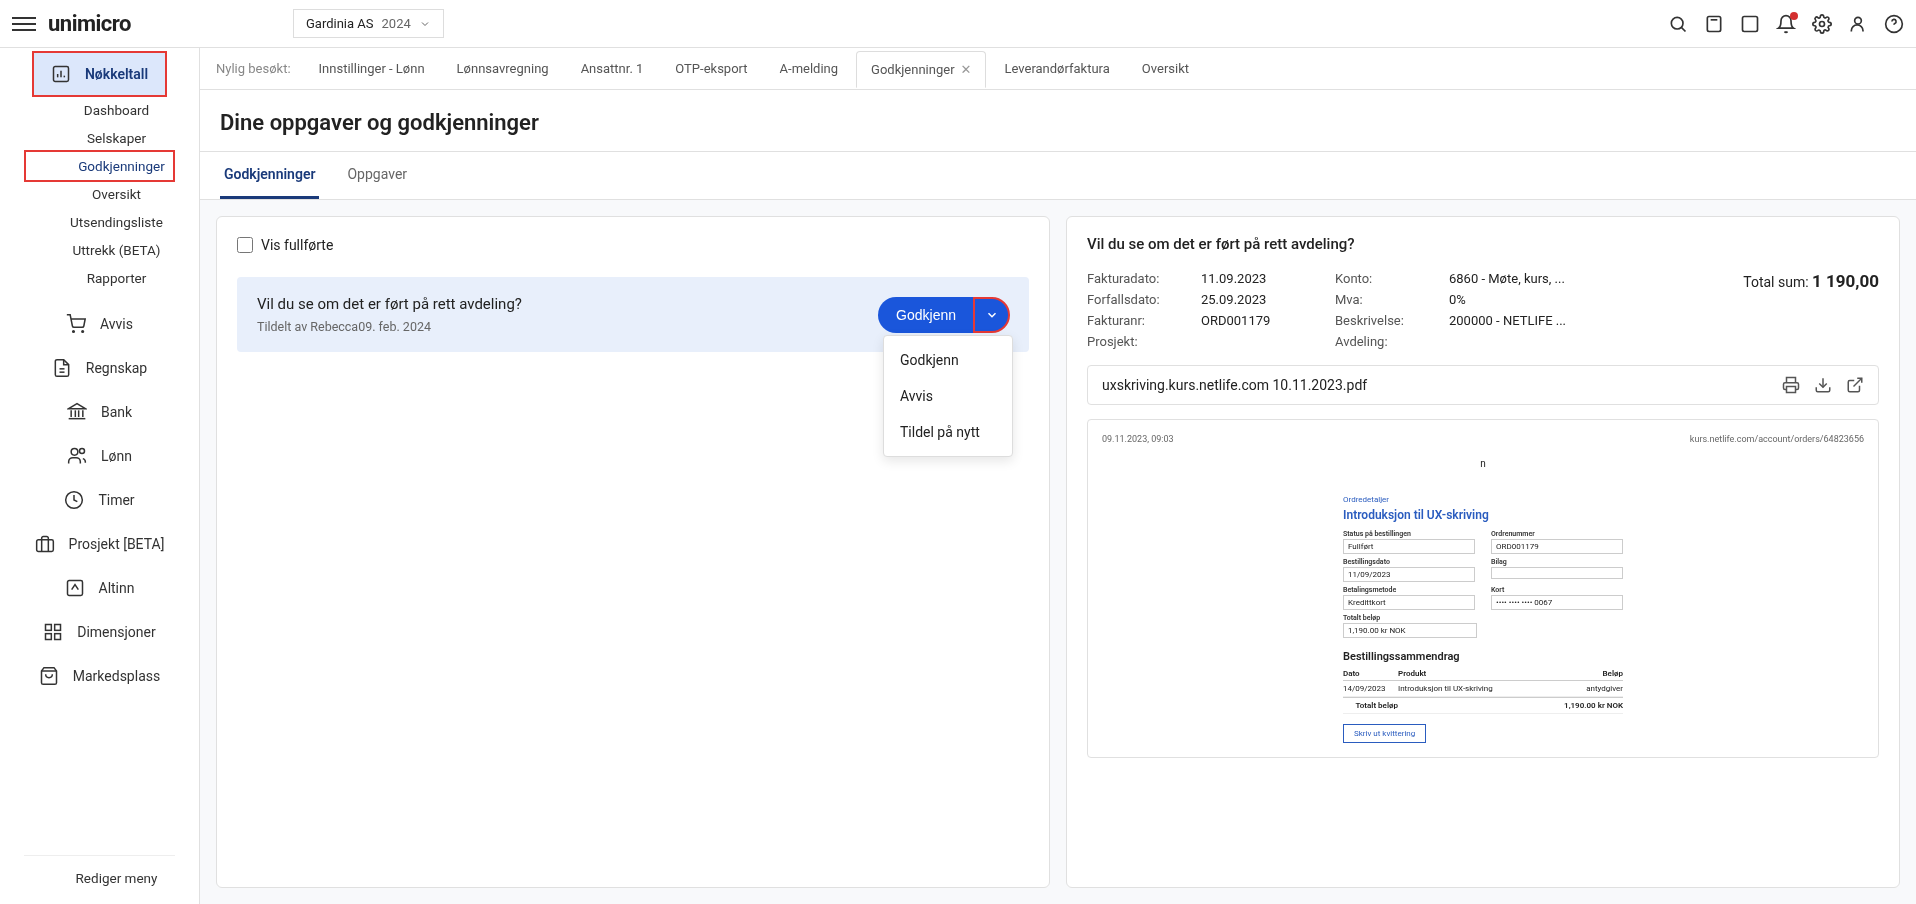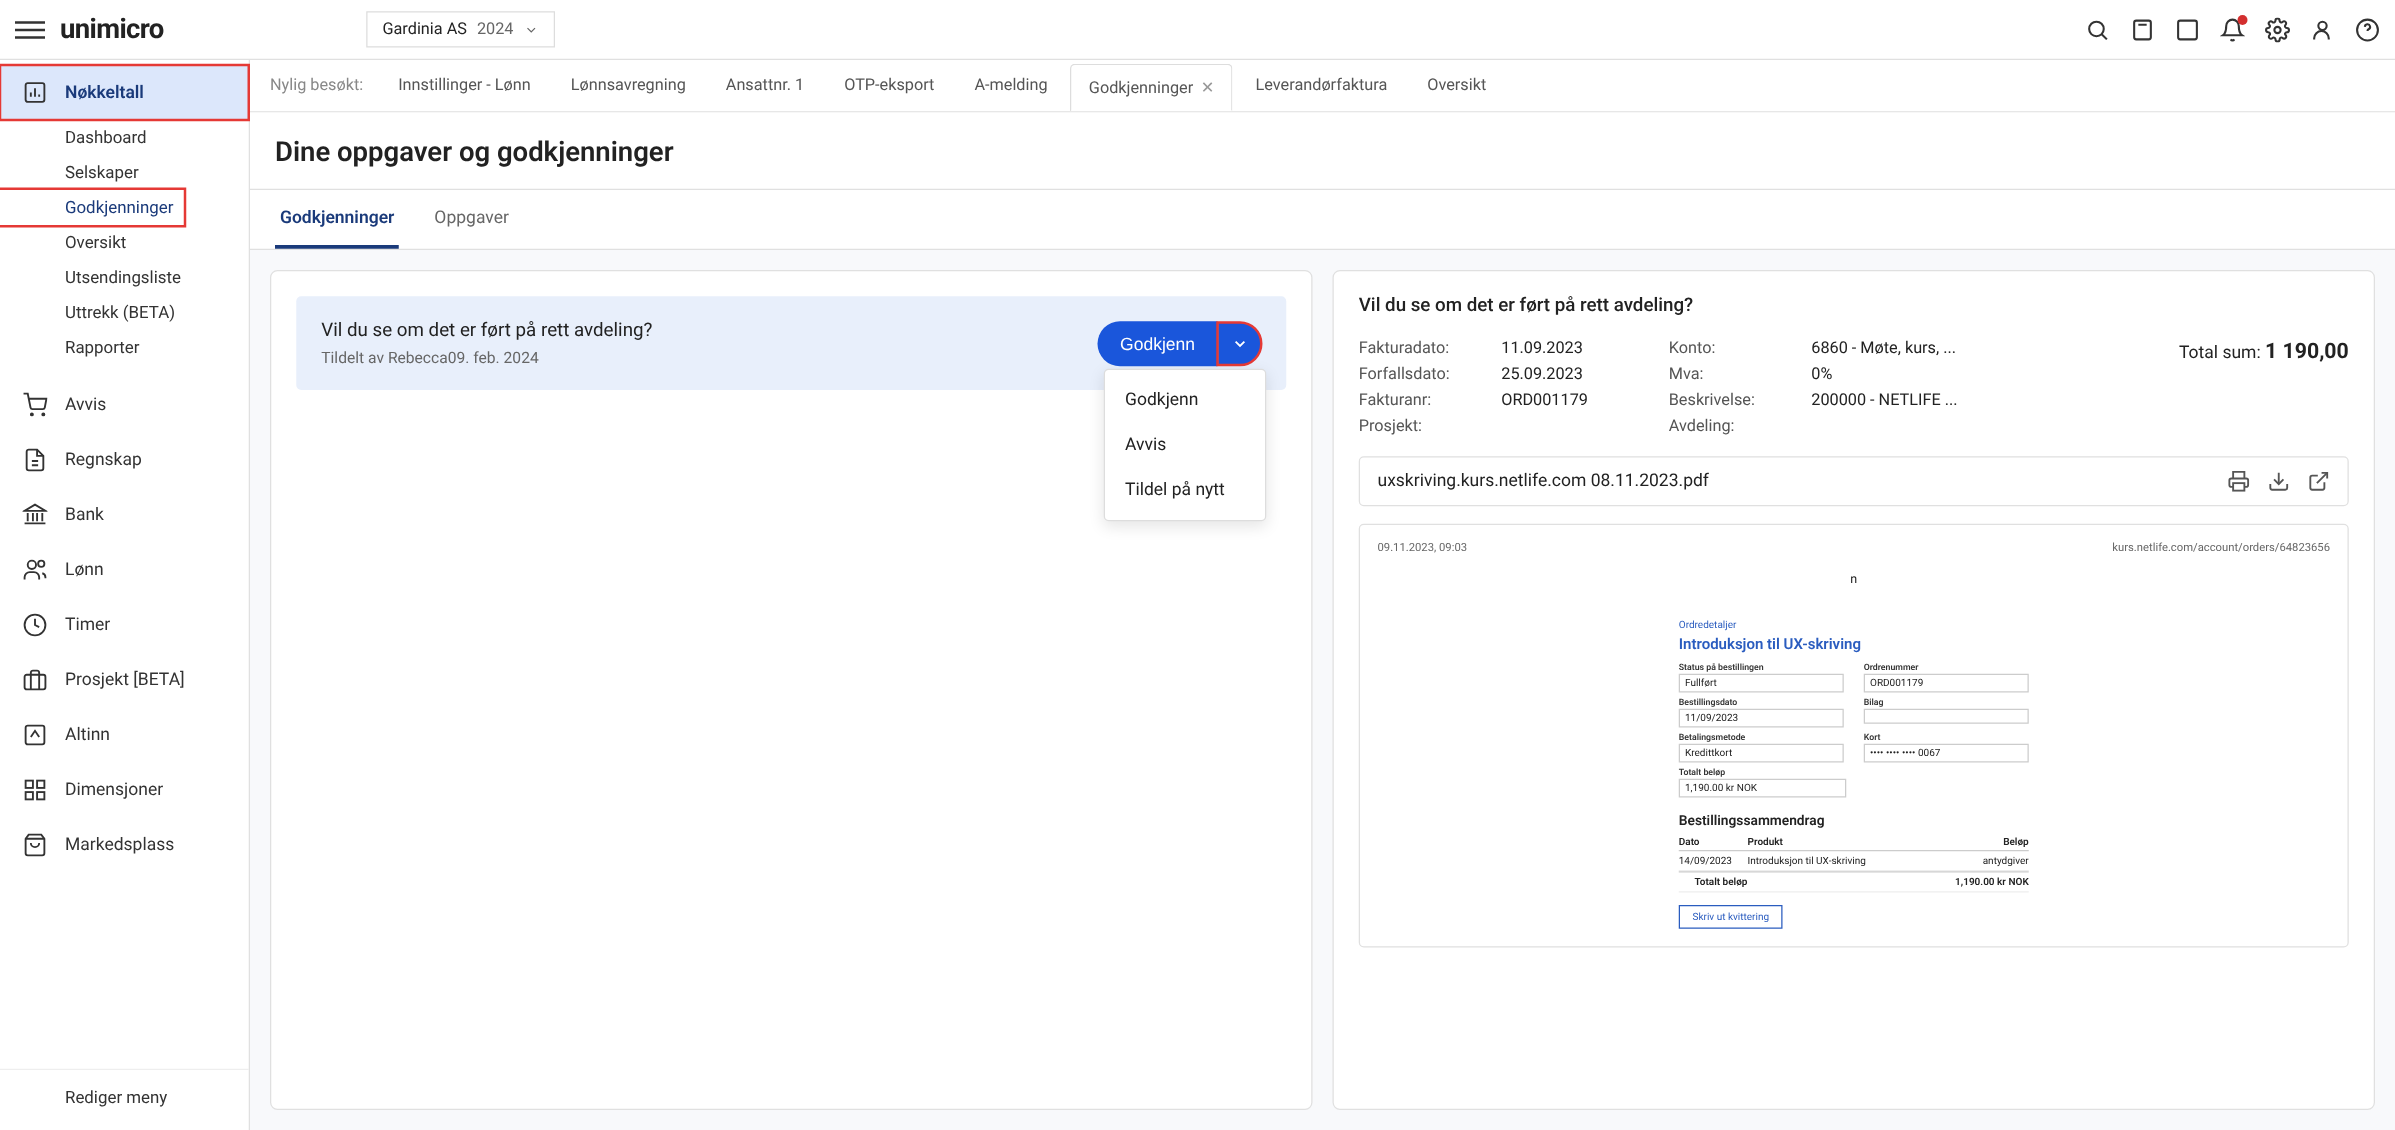--- a/index.html
+++ b/index.html
@@ -12,21 +12,21 @@
 .company-dd { display: flex; align-items: center; gap: 8px; border: 1px solid #ddd; border-radius: 0; padding: 6px 12px; font-size: 13px; margin-left: 150px; cursor: pointer; }
 .company-dd .year { color: #666; }
 .top-spacer { flex: 1; }
 .top-icons { display: flex; gap: 16px; align-items: center; }
 .top-icon { width: 20px; height: 20px; cursor: pointer; display: flex; align-items: center; justify-content: center; position: relative; }
 .top-icon svg { width: 20px; height: 20px; stroke: #333; fill: none; stroke-width: 2; }
 .notif-dot { position: absolute; top: -2px; right: -2px; width: 8px; height: 8px; background: #d32f2f; border-radius: 50%; }
 
 .layout { display: flex; height: calc(100vh - 48px); }
 
-.sidebar { width: 200px; border-right: 1px solid #e0e0e0; padding: 4px 0; display: flex; flex-direction: column; }
+.sidebar { width: 200px; border-right: 1px solid #e0e0e0; padding: 4px 0; display: flex; flex-direction: column; align-items: center; }
 .sb-item { display: flex; align-items: center; gap: 14px; padding: 12px 18px; cursor: pointer; font-size: 14px; color: #333; }
 .sb-item.active { background: #dce7fb; font-weight: 600; color: #1a3a7a; }
 .sb-icon { width: 20px; height: 20px; display: flex; align-items: center; justify-content: center; }
 .sb-icon svg { width: 20px; height: 20px; stroke: #333; fill: none; stroke-width: 1.8; }
 .sb-sub { padding: 6px 18px 6px 52px; font-size: 13.5px; color: #333; cursor: pointer; }
 .sb-sub.active { color: #1a3a7a; }
 .sb-spacer { flex: 1; }
 .sb-footer { padding: 14px 18px 14px 52px; font-size: 13.5px; color: #333; cursor: pointer; border-top: 1px solid #eee; }
 
 .highlight-red { outline: 2px solid #e53935; outline-offset: -1px; }
@@ -300,20 +300,24 @@
     <div class="page-title">Dine oppgaver og godkjenninger</div>
 
     <div class="inner-tabs">
       <div class="inner-tab active">Godkjenninger</div>
       <div class="inner-tab">Oppgaver</div>
     </div>
 
     <div class="content">
 
       <div class="left-panel">
+        <div class="checkbox-row">
+          <input type="checkbox" style="">
+          <label>Vis fullførte</label>
+        </div>
         <div class="task-card">
           <div class="task-text">
             <div class="title">Vil du se om det er ført på rett avdeling?</div>
             <div class="meta">Tildelt av Rebecca09. feb. 2024</div>
           </div>
           <div class="task-actions">
             <button class="btn-primary">Godkjenn</button>
             <button class="btn-dd highlight-red">
                 <svg viewBox="0 0 24 24">
                   <polyline points="6 9 12 15 18 9"></polyline>
@@ -356,21 +360,21 @@
               <span>200000 - NETLIFE ...</span>
               <span>&nbsp;</span>
             </div>
           </div>
           <div class="total">
             <span>Total sum:</span> <strong>1 190,00</strong>
           </div>
         </div>
 
         <div class="file-row">
-          <span>uxskriving.kurs.netlife.com 08.11.2023.pdf</span>
+          <span>uxskriving.kurs.netlife.com 10.11.2023.pdf</span>
           <div class="file-icons">
             <svg viewBox="0 0 24 24">
                 <polyline points="6 9 6 2 18 2 18 9"></polyline>
                 <path d="M6 18H4a2 2 0 0 1-2-2v-5a2 2 0 0 1 2-2h16a2 2 0 0 1 2 2v5a2 2 0 0 1-2 2h-2"></path>
                 <rect x="6" y="14" width="12" height="8"></rect>
               </svg>
             <svg viewBox="0 0 24 24">
                 <path d="M21 15v4a2 2 0 0 1-2 2H5a2 2 0 0 1-2-2v-4"></path>
                 <polyline points="7 10 12 15 17 10"></polyline>
                 <line x1="12" y1="15" x2="12" y2="3"></line>

